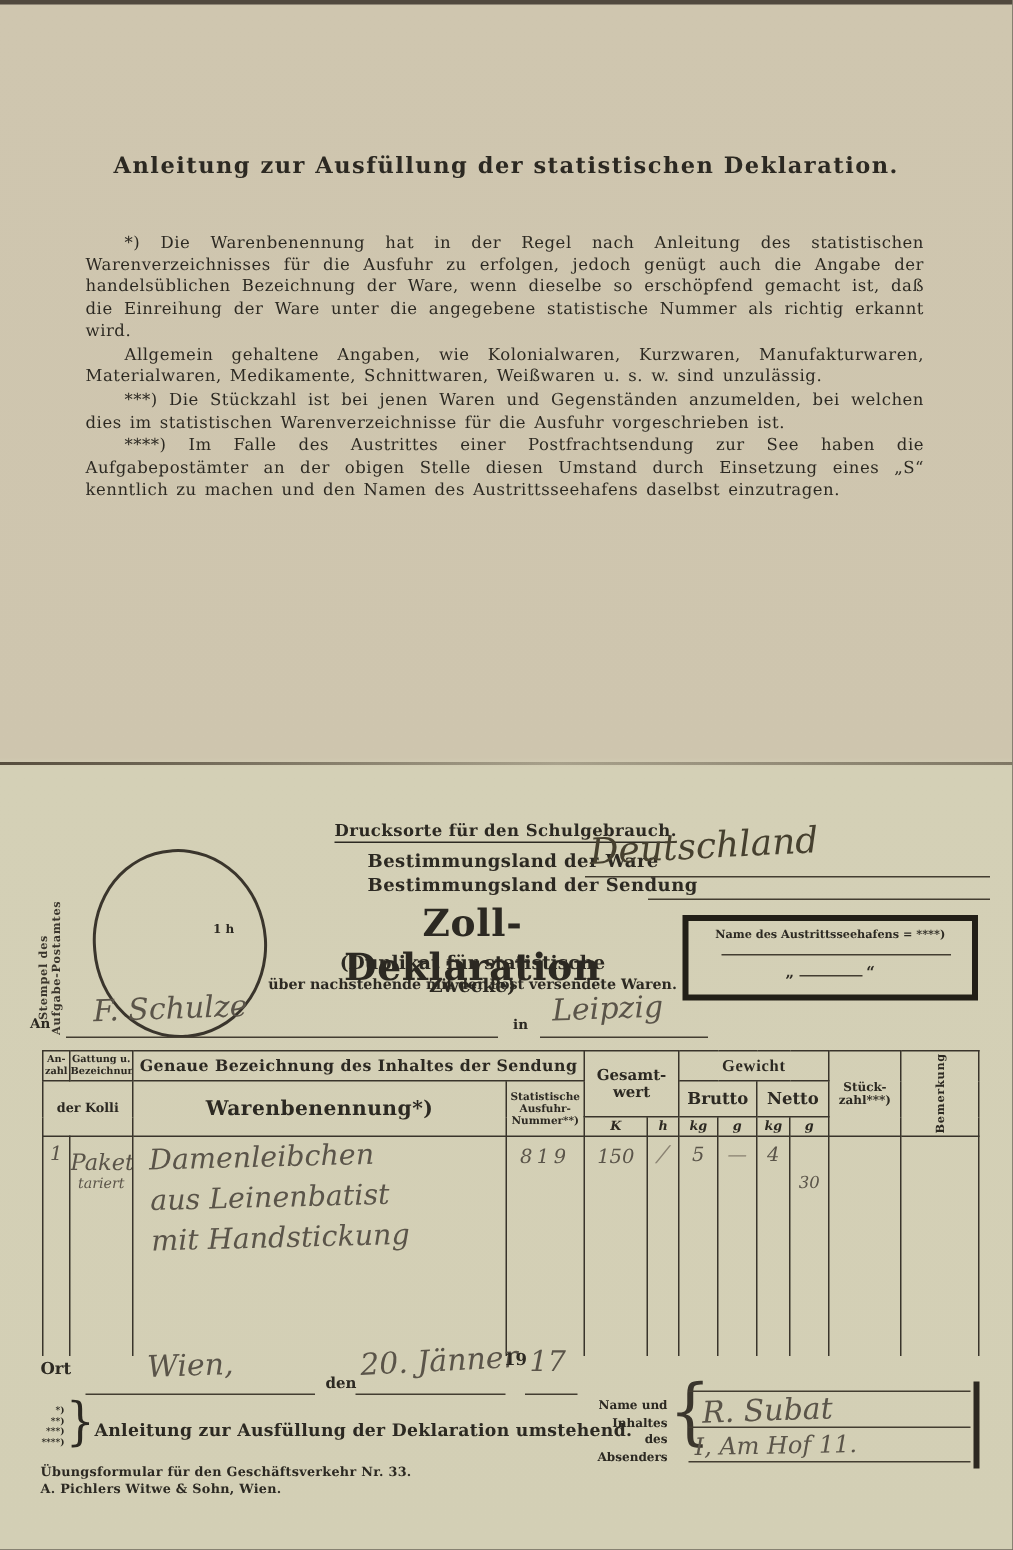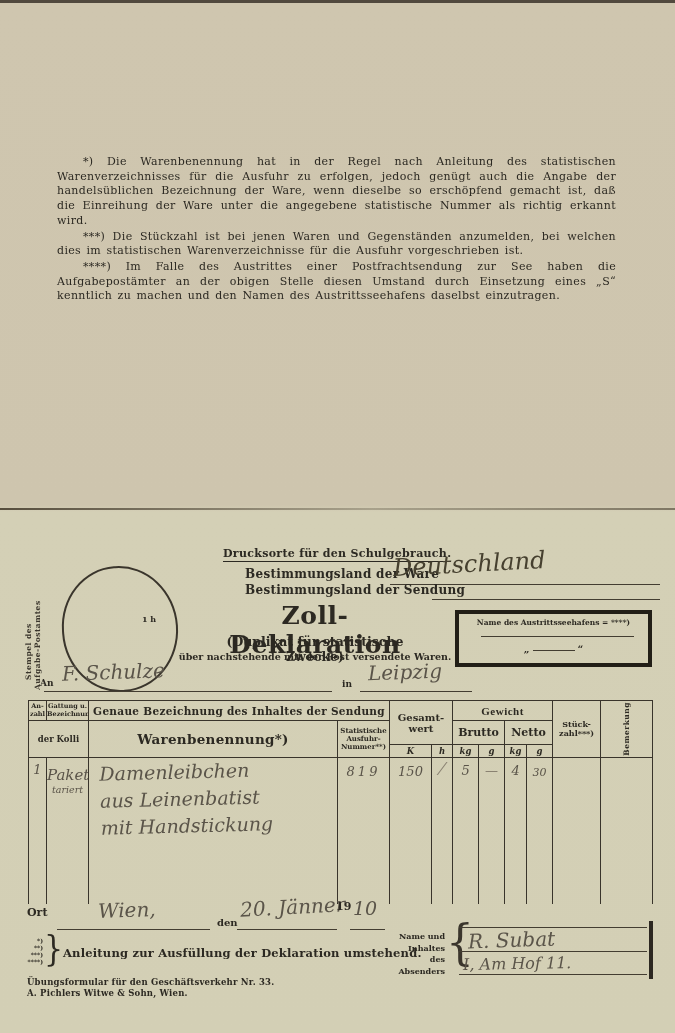--- a/index.html
+++ b/index.html
@@ -63,22 +63,24 @@
   .braceo{left:446px;top:916px;font-size:44px;font-weight:normal;transform:scaleY(1.1);color:#3a352c;}
   .absbar{left:649px;top:921px;width:4px;height:58px;background:#2c2821;}
   .footer{font-size:8.5px;font-weight:bold;letter-spacing:.2px;}
 </style>
 </head>
 <body>
 
 <div class="page">
   <div class="topstrip"></div>
 
+  <div class="abs ins-title">Anleitung zur Ausfüllung der statistischen Deklaration.</div>
   <div class="abs paras">
     <p>*) Die Warenbenennung hat in der Regel nach Anleitung des statistischen Warenverzeichnisses für die Ausfuhr zu erfolgen, jedoch genügt auch die Angabe der handelsüblichen Bezeichnung der Ware, wenn dieselbe so erschöpfend gemacht ist, daß die Einreihung der Ware unter die angegebene statistische Nummer als richtig erkannt wird.</p>
+    <p>Allgemein gehaltene Angaben, wie Kolonialwaren, Kurzwaren, Manufakturwaren, Materialwaren, Medikamente, Schnittwaren, Weißwaren u. s. w. sind unzulässig.</p>
     <p>***) Die Stückzahl ist bei jenen Waren und Gegenständen anzumelden, bei welchen dies im statistischen Warenverzeichnisse für die Ausfuhr vorgeschrieben ist.</p>
     <p>****) Im Falle des Austrittes einer Postfrachtsendung zur See haben die Aufgabepostämter an der obigen Stelle diesen Umstand durch Einsetzung eines „S“ kenntlich zu machen und den Namen des Austrittsseehafens daselbst einzutragen.</p>
   </div>
 
   <div class="fold"></div>
 
   <div class="abs vert stamp" style="left:24px;top:556px;height:124px;">Stempel des</div>
   <div class="abs vert stamp" style="left:33px;top:550px;height:140px;">Aufgabe-Postamtes</div>
   <div class="abs circle"></div>
   <div class="abs formcode">1 h</div>
@@ -98,21 +100,21 @@
   <div class="abs seabox">
     <div class="lbl">Name des Austrittsseehafens = ****)</div>
     <div class="ln"></div>
     <div class="qrow">
       <span>„</span>
       <span class="qln"></span>
       <span>“</span>
     </div>
   </div>
 
-  <div class="abs smalllbl" style="left:40px;top:678px;">An</div>
+  <div class="abs smalllbl" style="left:20px;top:678px;">An</div>
   <div class="abs hw" style="left:62px;top:660px;font-size:20px;transform:rotate(-2deg);">F. Schulze</div>
   <div class="abs uline" style="left:44px;top:691px;width:288px;"></div>
   <div class="abs smalllbl" style="left:342px;top:679px;">in</div>
   <div class="abs hw" style="left:368px;top:660px;font-size:20px;transform:rotate(-2deg);">Leipzig</div>
   <div class="abs uline" style="left:360px;top:691px;width:112px;"></div>
 
   <table class="decl">
     <colgroup>
       <col style="width:18px">
         <col style="width:42px">
@@ -181,40 +183,40 @@
       <td>
             <div class="hw" style="font-size:13px;margin-top:5px;">5</div>
           </td>
       <td>
             <div class="hw" style="font-size:13px;margin-top:5px;color:#8a8272;">—</div>
           </td>
       <td>
             <div class="hw" style="font-size:13px;margin-top:5px;">4</div>
           </td>
       <td>
-            <div class="hw" style="font-size:11px;margin-top:8px;">30</div>
+            <div class="hw" style="font-size:11px;margin-top:24px;">30</div>
           </td>
       <td>
             <div></div>
           </td>
       <td>
             <div></div>
           </td>
     </tr>
   </tbody>
     </table>
 
   <div class="abs ortlbl">Ort</div>
   <div class="abs uline" style="left:57px;top:929px;width:153px;"></div>
   <div class="abs hw" style="left:98px;top:898px;font-size:20px;transform:rotate(-2deg);">Wien,</div>
   <div class="abs denlbl">den</div>
   <div class="abs hw" style="left:240px;top:895px;font-size:20px;transform:rotate(-3deg);">20. Jänner</div>
   <div class="abs uline" style="left:237px;top:929px;width:100px;"></div>
   <div class="abs yrlbl">19</div>
-  <div class="abs hw" style="left:353px;top:897px;font-size:19px;">10</div>
+  <div class="abs hw" style="left:353px;top:897px;font-size:19px;">17</div>
   <div class="abs uline" style="left:350px;top:929px;width:35px;"></div>
 
   <div class="abs fnstack">
     <div>*)</div>
     <div>**)</div>
     <div>***)</div>
     <div>****)</div>
   </div>
   <div class="abs bracec">}</div>
   <div class="abs note">Anleitung zur Ausfüllung der Deklaration umstehend.</div>

